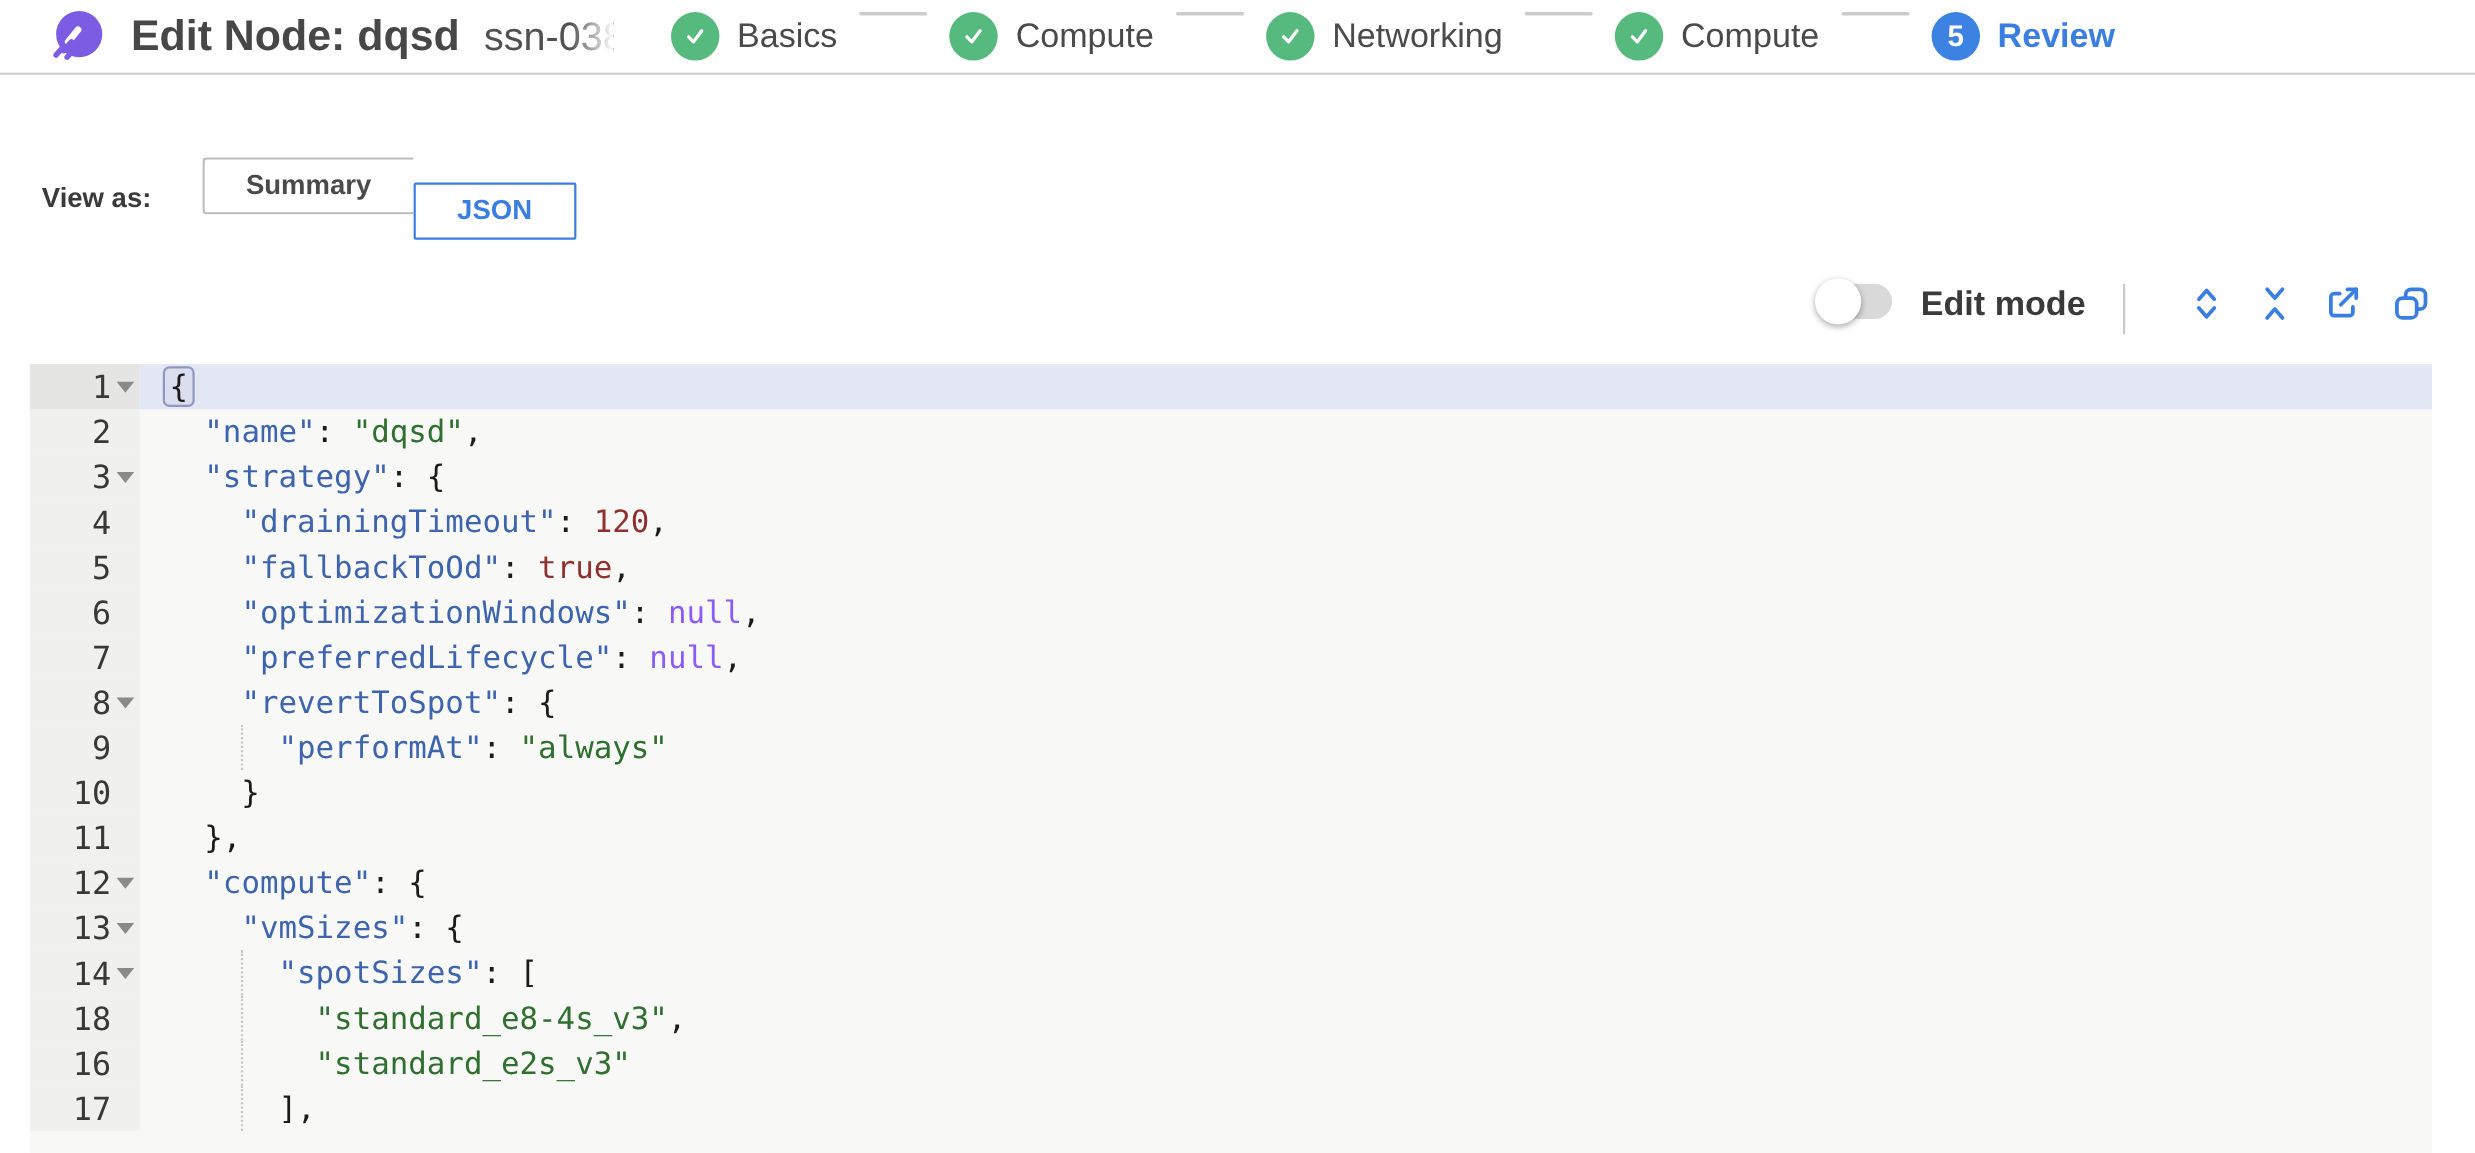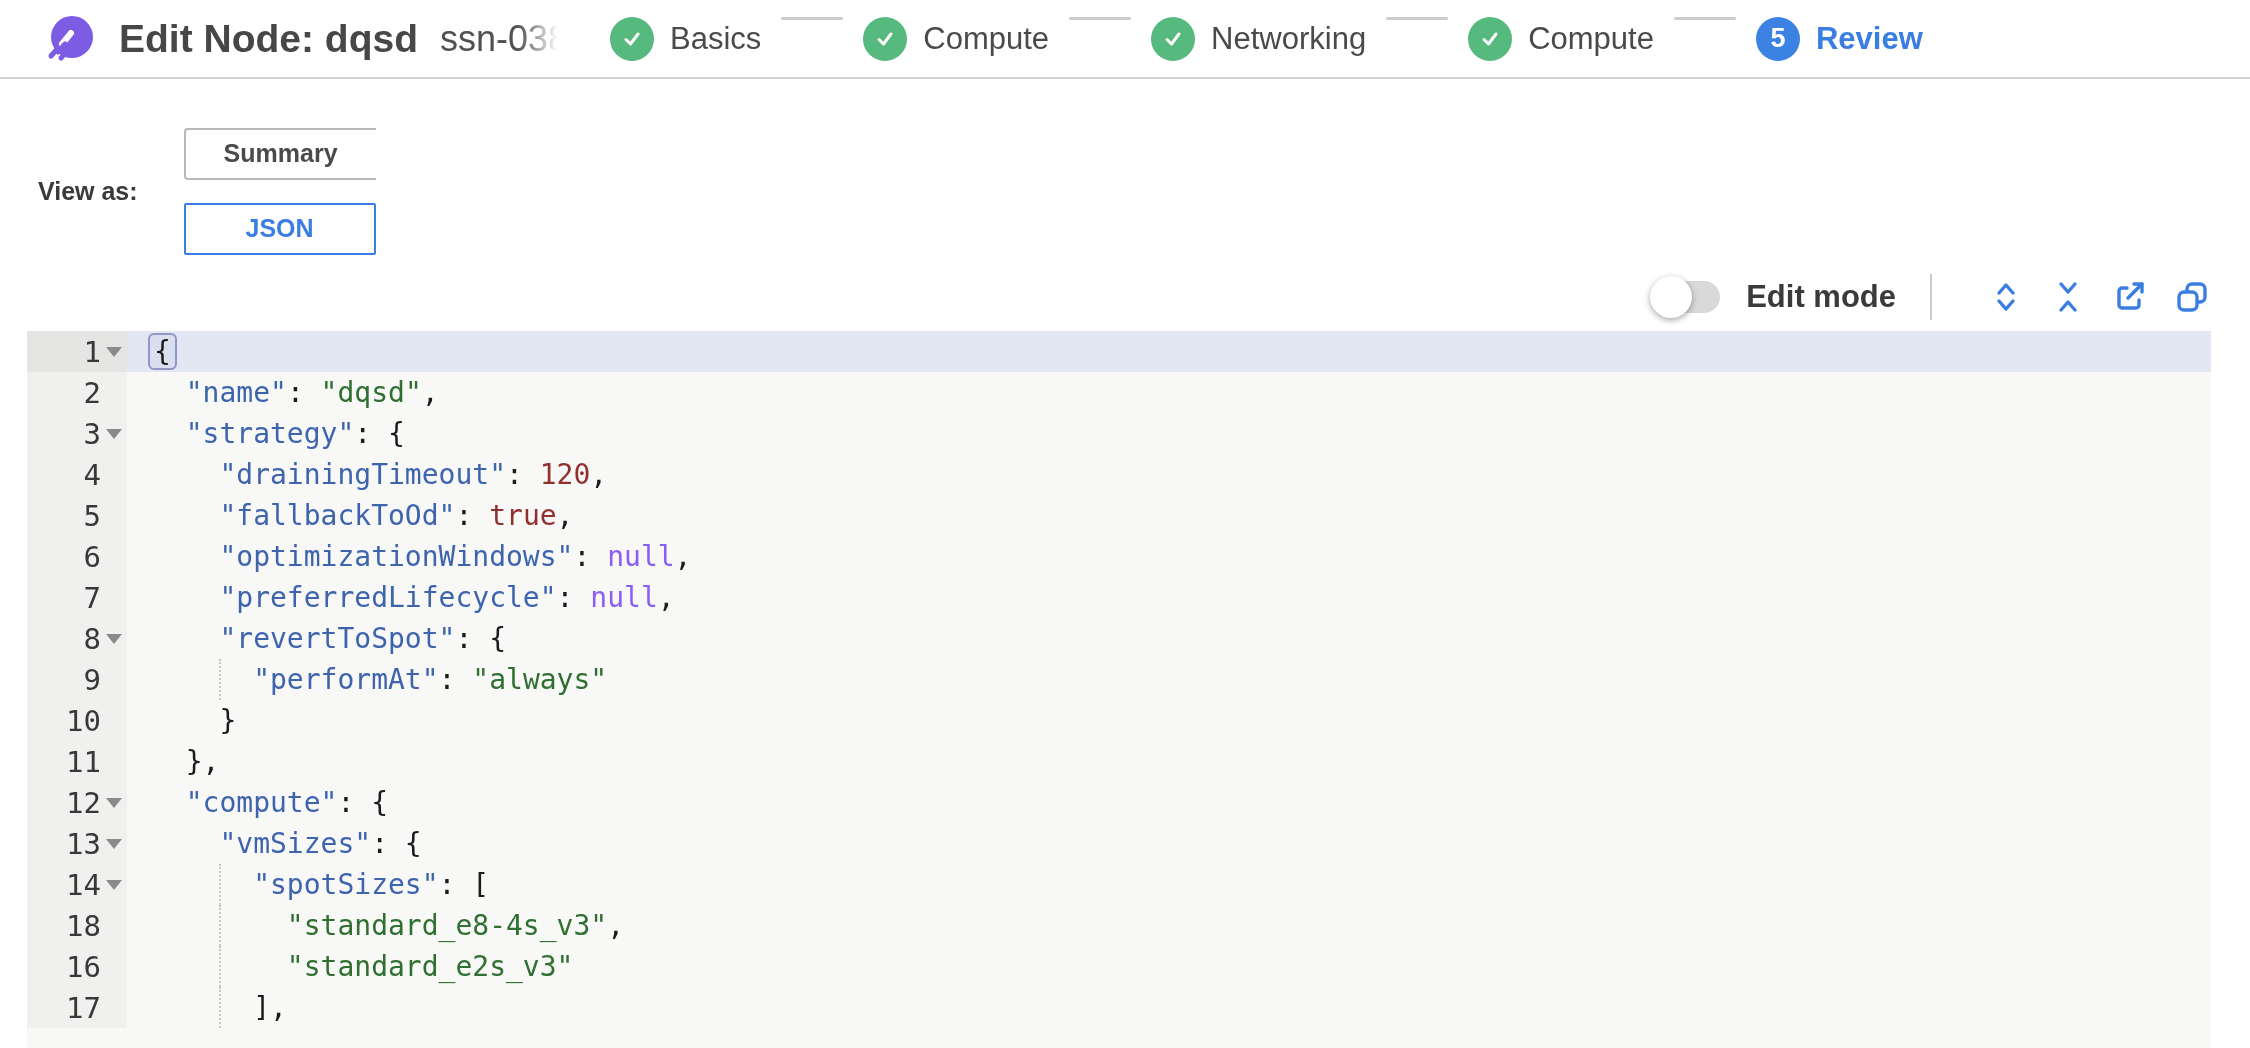--- a/index.html
+++ b/index.html
@@ -1,20 +1,20 @@
 <!DOCTYPE html>
 <html style="--c-link: #3b7ee2; --c-done: #56b97d; --c-current: #3b82e2; --syn-key: #3e64ad; --syn-str: #2f6f2f; --syn-num: #90312f;"><head>
 <meta charset="utf-8">
 <style>
   * { box-sizing: border-box; margin: 0; padding: 0; }
   html, body { width: 2250px; height: 1048px; background: #ffffff; overflow: hidden;
     font-family: "Liberation Sans", sans-serif; }
 
   
-  .header { height: 79px; display: flex; align-items: center;
+  .header { height: 68px; display: flex; align-items: center;
     padding: 0 130px 0 45px; border-bottom: 2px solid #cfcfcf; background: #fff; }
   .logo { width: 50px; height: 50px; flex: 0 0 auto; }
   .title { font-size: 39px; font-weight: 700; color: #474747; margin-left: 24px; white-space: nowrap; }
   .node-id { font-size: 36px; font-weight: 400; color: #515151; margin-left: 22px;
     max-width: 118px; overflow: hidden; white-space: nowrap; position: relative; flex: 0 0 auto; }
   .node-id .fade { position: absolute; right: 0; top: 0; bottom: 0; width: 40px;
     background: linear-gradient(to right, rgba(255,255,255,0), #ffffff); }
 
   .steps { display: flex; align-items: flex-start; flex: 1; margin-left: 52px; min-width: 0; }
   .step { display: flex; align-items: center; flex: 0 0 auto; }
@@ -25,29 +25,29 @@
   .step-circle svg { width: 24px; height: 24px; }
   .step-num { color: #fff; font-size: 27px; font-weight: 700; }
   .step-label { font-size: 31px; color: #4a4a4a; margin-left: 16px; white-space: nowrap; }
   .step.current .step-label { color: var(--c-link); font-weight: 700; }
   .step-connector { flex: 1 1 40px; max-width: 62px; height: 3px; background: #cccccc;
     margin: 0 20px; border-radius: 2px; }
 
   
   .viewas-row { display: flex; align-items: center; margin: 86px 0 0 38px; height: 52px; }
   .viewas-label { font-size: 25px; font-weight: 700; color: #3a3a3a; margin-right: 46px; }
-  .seg-group { display: flex; flex-direction: column; }
+  .seg-group { display: flex; }
   .seg-btn { height: 52px; padding: 0 38px; background: #fff; font-size: 25px; font-weight: 700;
     display: flex; align-items: center; justify-content: center; cursor: pointer; }
   .seg-btn.summary { border: 2px solid #b9b9b9; border-right: none; border-radius: 4px 0 0 4px;
     color: #4a4a4a; }
   .seg-btn.json { border: 2px solid var(--c-link); border-radius: 2px; color: var(--c-link); margin-top: 23px; }
 
   
-  .editor-toolbar { display: flex; align-items: center; justify-content: flex-end;
+  .editor-toolbar { display: flex; align-items: flex-start; justify-content: flex-end;
     margin: 52px 40px 0 0; height: 56px; }
   .toggle { width: 66px; height: 32px; background: #d9d9d9; border-radius: 16px;
     position: relative; cursor: pointer; flex: 0 0 auto; }
   .toggle-knob { width: 42px; height: 42px; background: #fff; border-radius: 50%;
     position: absolute; left: -4px; top: -5px;
     box-shadow: 0 2px 6px rgba(0,0,0,0.35); }
   .editmode-label { font-size: 31px; font-weight: 700; color: #3a3a3a; margin: 0 34px 0 26px; }
   .tb-divider { width: 2px; height: 46px; background: #c9c9c9; margin-right: 30px; }
   .tb-icon { width: 36px; height: 36px; margin-left: 26px; cursor: pointer;
     display: flex; align-items: center; justify-content: center; }

